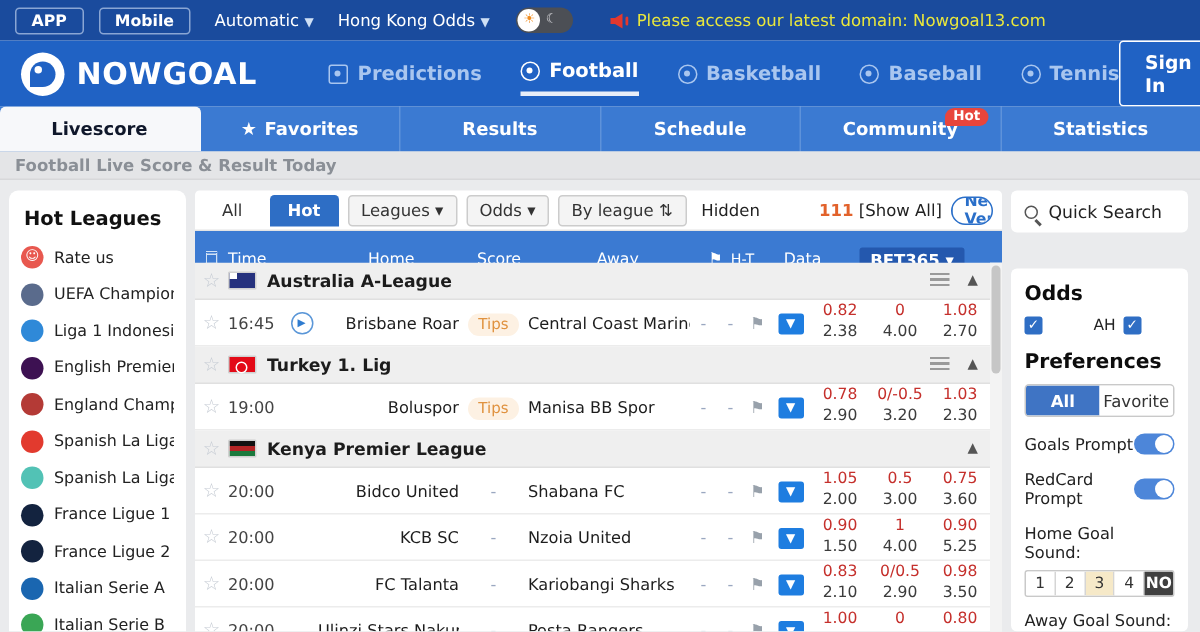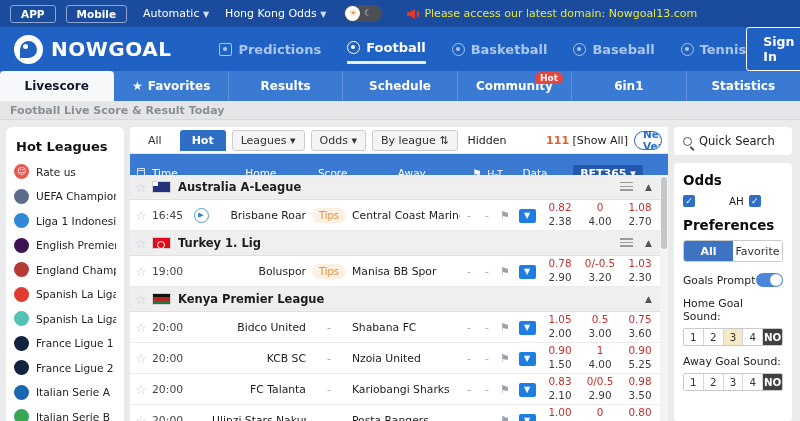--- a/index.html
+++ b/index.html
@@ -109,21 +109,21 @@
   .rowflag { color:#98a1ab; font-size:11px; cursor:pointer; }
   .databox { display:inline-block; width:17px; height:14px; background:#1e7de0; border-radius:2px; color:#fff; font-size:8px; line-height:14px; text-align:center; cursor:pointer; }
   .odds { display:flex; flex-direction:column; line-height:1.3; font-size:10.4px; cursor:pointer; }
   .o-top { color:#c5302c; font-weight:normal; }
   .o-bot { color:#3c3c3c; font-weight:normal; }
 
   .vscroll { position:absolute; top:48px; bottom:0; right:0; width:8px; background:#f3f3f3; }
   .vthumb { position:absolute; top:2px; left:1px; width:6px; height:72px; background:#c6c6c6; border-radius:3px; }
 
   
-  .right { width:118px; flex:none; display:flex; flex-direction:column; gap:8px; min-height:0; }
+  .right { width:118px; flex:none; display:flex; flex-direction:column; gap:24px; min-height:0; }
   .search-card { height:28px; background:#fff; border-radius:4px; display:flex; align-items:center; gap:7px; padding:0 9px; cursor:pointer; flex:none; }
   .mag { width:9px; height:9px; border:1.6px solid #555; border-radius:50%; position:relative; flex:none; }
   .mag::after { content:""; position:absolute; left:7px; top:8px; width:5px; height:1.6px; background:#555; transform:rotate(45deg); transform-origin:0 0; }
   .search-label { font-size:11.5px; color:#222; }
   .settings-card { background:#fff; border-radius:4px; padding:9px 9px 6px 9px; flex:1; overflow:hidden; }
   .rb-title { font-size:13.5px; font-weight:bold; color:#0d0d0d; margin-bottom:7px; }
   .check-row { display:flex; align-items:center; gap:3px; margin-bottom:10px; }
   .cb { width:12px; height:12px; border-radius:2px; flex:none; font-size:9px; line-height:12px; text-align:center; cursor:pointer; }
   .cb.on { background:#2f6ec4; color:#fff; }
   .cb.off { background:#fff; border:1px solid #b5b5b5; }
@@ -210,23 +210,20 @@
         <span>Results</span>
       </span>
     <span class="tab">
         <span>Schedule</span>
       </span>
     <span class="tab">
         <span>Community</span>
         <span class="hot-badge">Hot</span>
       </span>
     <span class="tab">
-        <span>6in1</span>
-      </span>
-    <span class="tab">
         <span>Statistics</span>
       </span>
   </div>
 
   <div class="crumb">Football Live Score &amp; Result Today</div>
 
   <div class="content">
 
     <aside class="left">
       <h3>Hot Leagues</h3>
@@ -514,20 +511,26 @@
           <div class="seg-all">All</div>
           <div class="seg-fav">Favorite</div>
         </div>
 
         <div class="pr-row">
           <span class="pr-label">Goals Prompt</span>
           <span class="toggle on">
               <span class="knob"></span>
             </span>
         </div>
+        <div class="pr-row">
+          <span class="pr-label">RedCard Prompt</span>
+          <span class="toggle on">
+              <span class="knob"></span>
+            </span>
+        </div>
 
         <div class="snd-label">Home Goal Sound:</div>
         <div class="snd-group">
           <span class="snd">1</span>
           <span class="snd">2</span>
           <span class="snd beige">3</span>
           <span class="snd">4</span>
           <span class="snd no-on">NO</span>
         </div>
 

